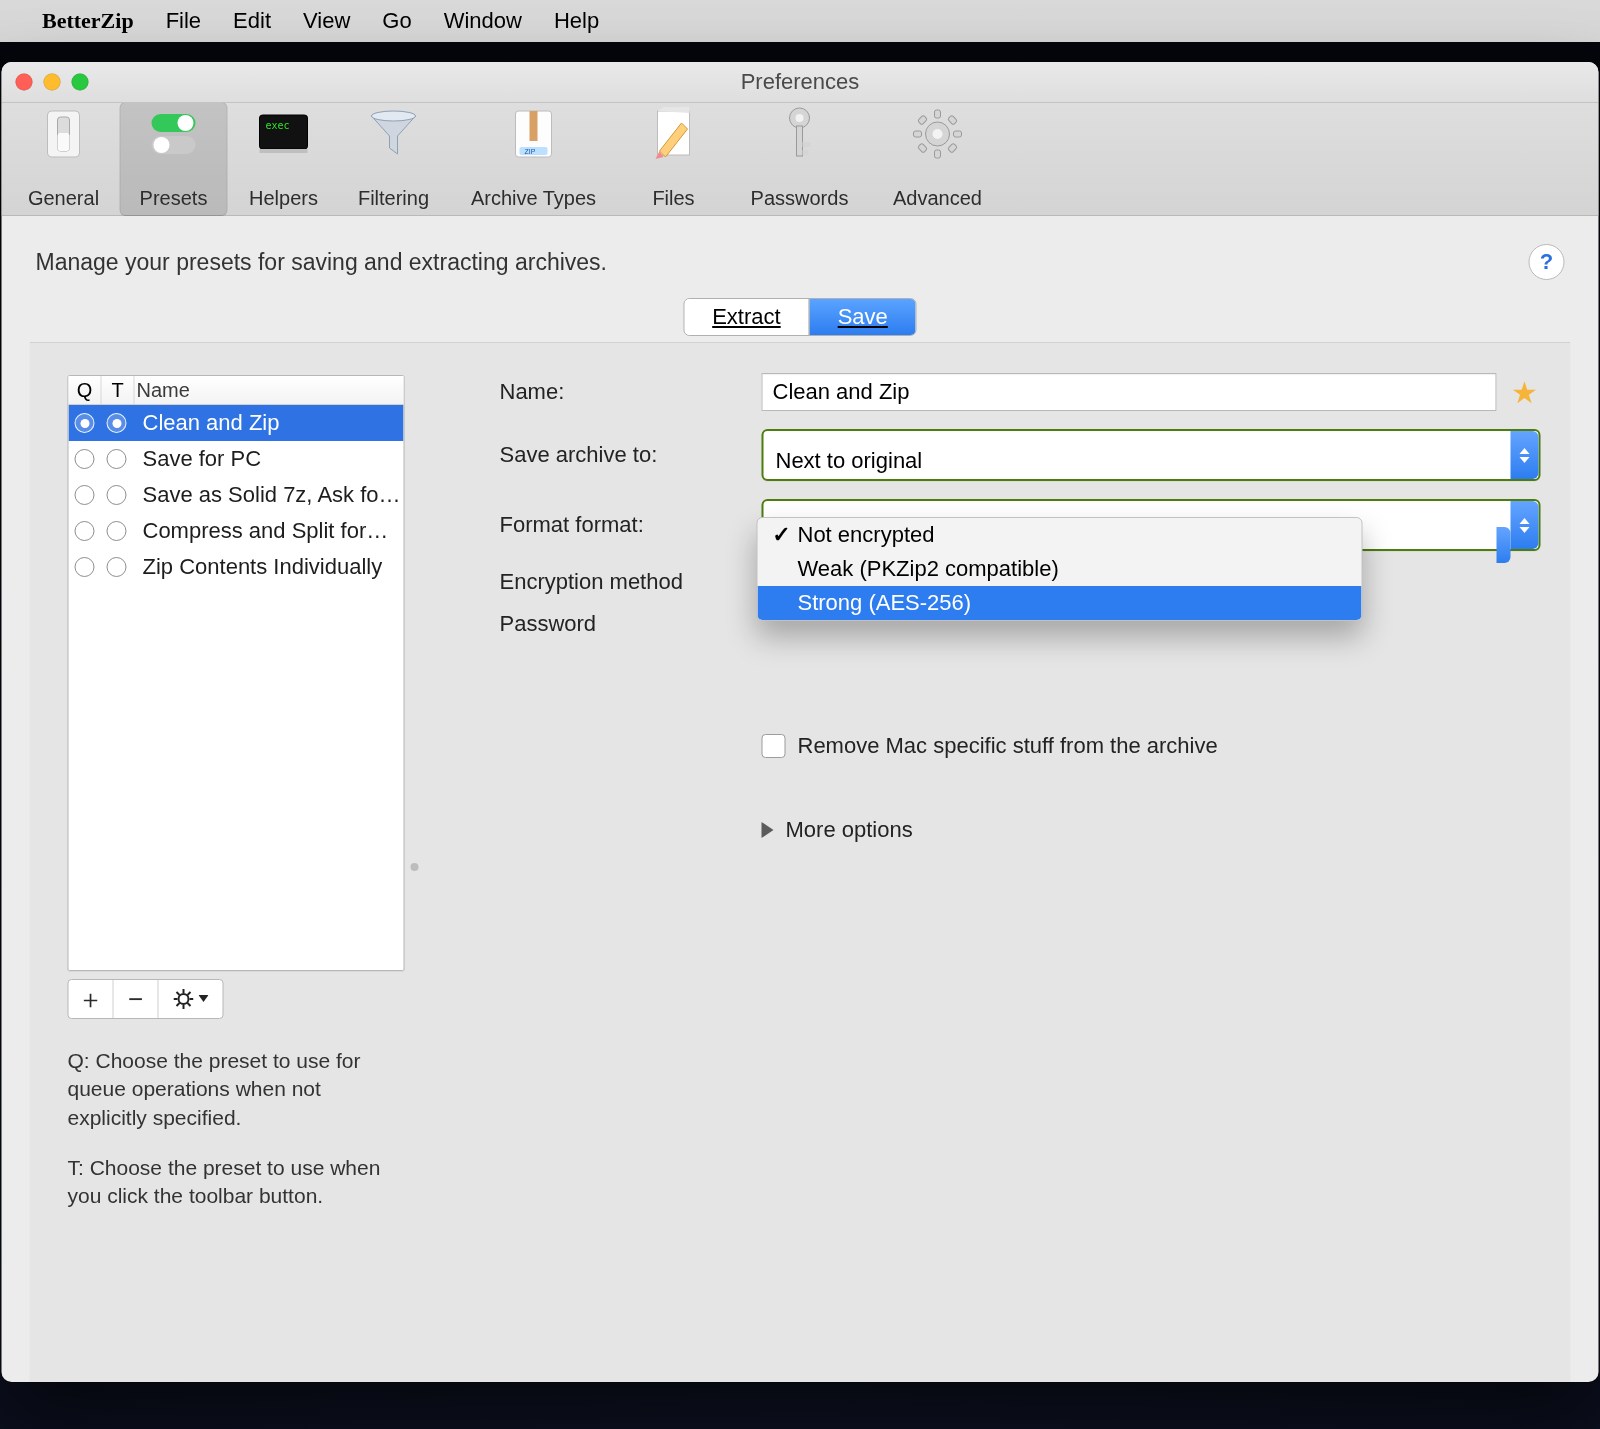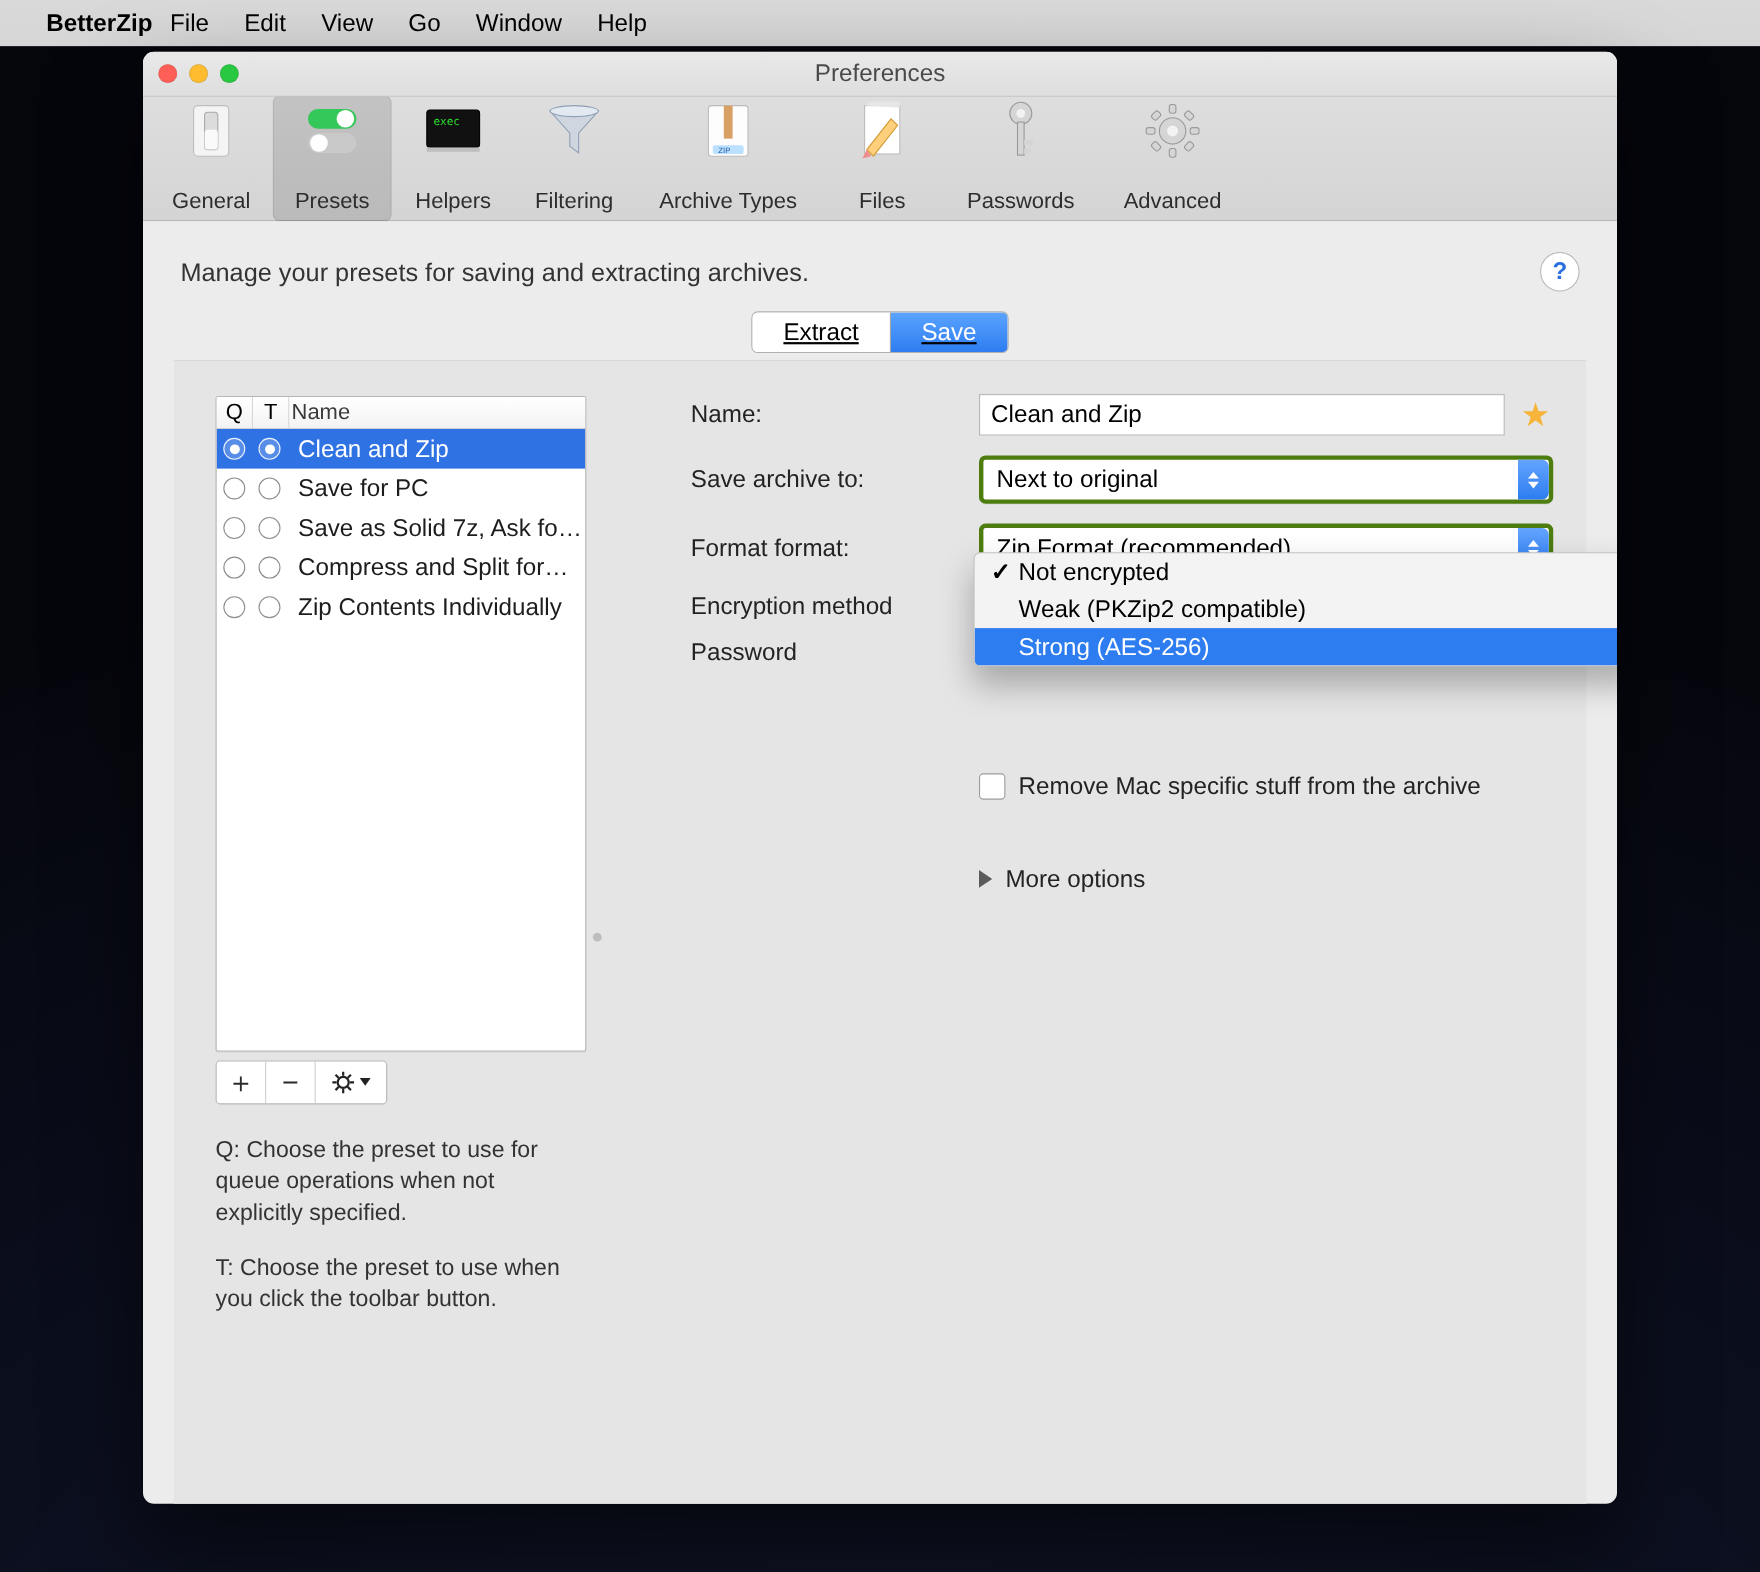--- a/index.html
+++ b/index.html
@@ -25,37 +25,37 @@
     height: 42px;
     background: linear-gradient(#d9d9d9, #d6d6d6);
     display: flex;
     align-items: center;
     padding: 0 18px;
     font-size: 22px;
     color: #000;
     border-bottom: 1px solid #b5b5b5;
   }
   .menubar .apple { font-size: 22px; margin-right: 24px; }
-  .menubar .app-name { font-weight: 700; margin-right: 16px; }
+  .menubar .app-name { font-weight: 700; margin-right: 32px; font-family: Liberation Serif, serif; }
   .menubar .menu-item { margin-right: 32px; }
 
   
   .stage {
     position: absolute;
     top: 42px; left: 0; right: 0; bottom: 0;
     background: radial-gradient(120% 90% at 50% 120%, #111527 0%, #0b0e1d 55%, #05060c 100%);
   }
 
   
   .window {
     position: absolute;
-    top: 5px;
+    top: 20px;
     left: 50%;
     transform: translateX(-50%);
-    width: 1340px;
+    width: 1597px;
     height: 1320px;
     background: #ececec;
     border-radius: 10px;
     box-shadow: 0 40px 80px rgba(0,0,0,0.55), 0 0 0 1px rgba(0,0,0,0.25);
     overflow: hidden;
   }
 
   
   .titlebar {
     height: 40px;
@@ -282,25 +282,25 @@
   }
   .star {
     width: 32px; height: 32px; margin-left: 12px;
     color: #f6b53a; font-size: 30px;
     display:flex; align-items:center; justify-content:center;
   }
   .popup {
     flex: 1;
     position: relative;
     height: 36px;
-    border: 4px solid #4d7c0f;
+    border: 2px solid #4d7c0f;
     border-radius: 6px;
     background: #fff;
     display: flex; align-items: center;
-    padding: 0 36px 0 12px;
+    padding: 12px 36px 0 12px;
     font-size: 22px;
     color: #000;
     box-shadow: 0 1px 0 rgba(0,0,0,0.04);
   }
   .popup .stepper {
     position: absolute; right: 0; top: 0; bottom: 0;
     width: 28px;
     border-radius: 0 6px 6px 0;
     background: linear-gradient(#64a4ff, #2d7df0);
     display:flex; flex-direction:column; align-items:center; justify-content:center;

